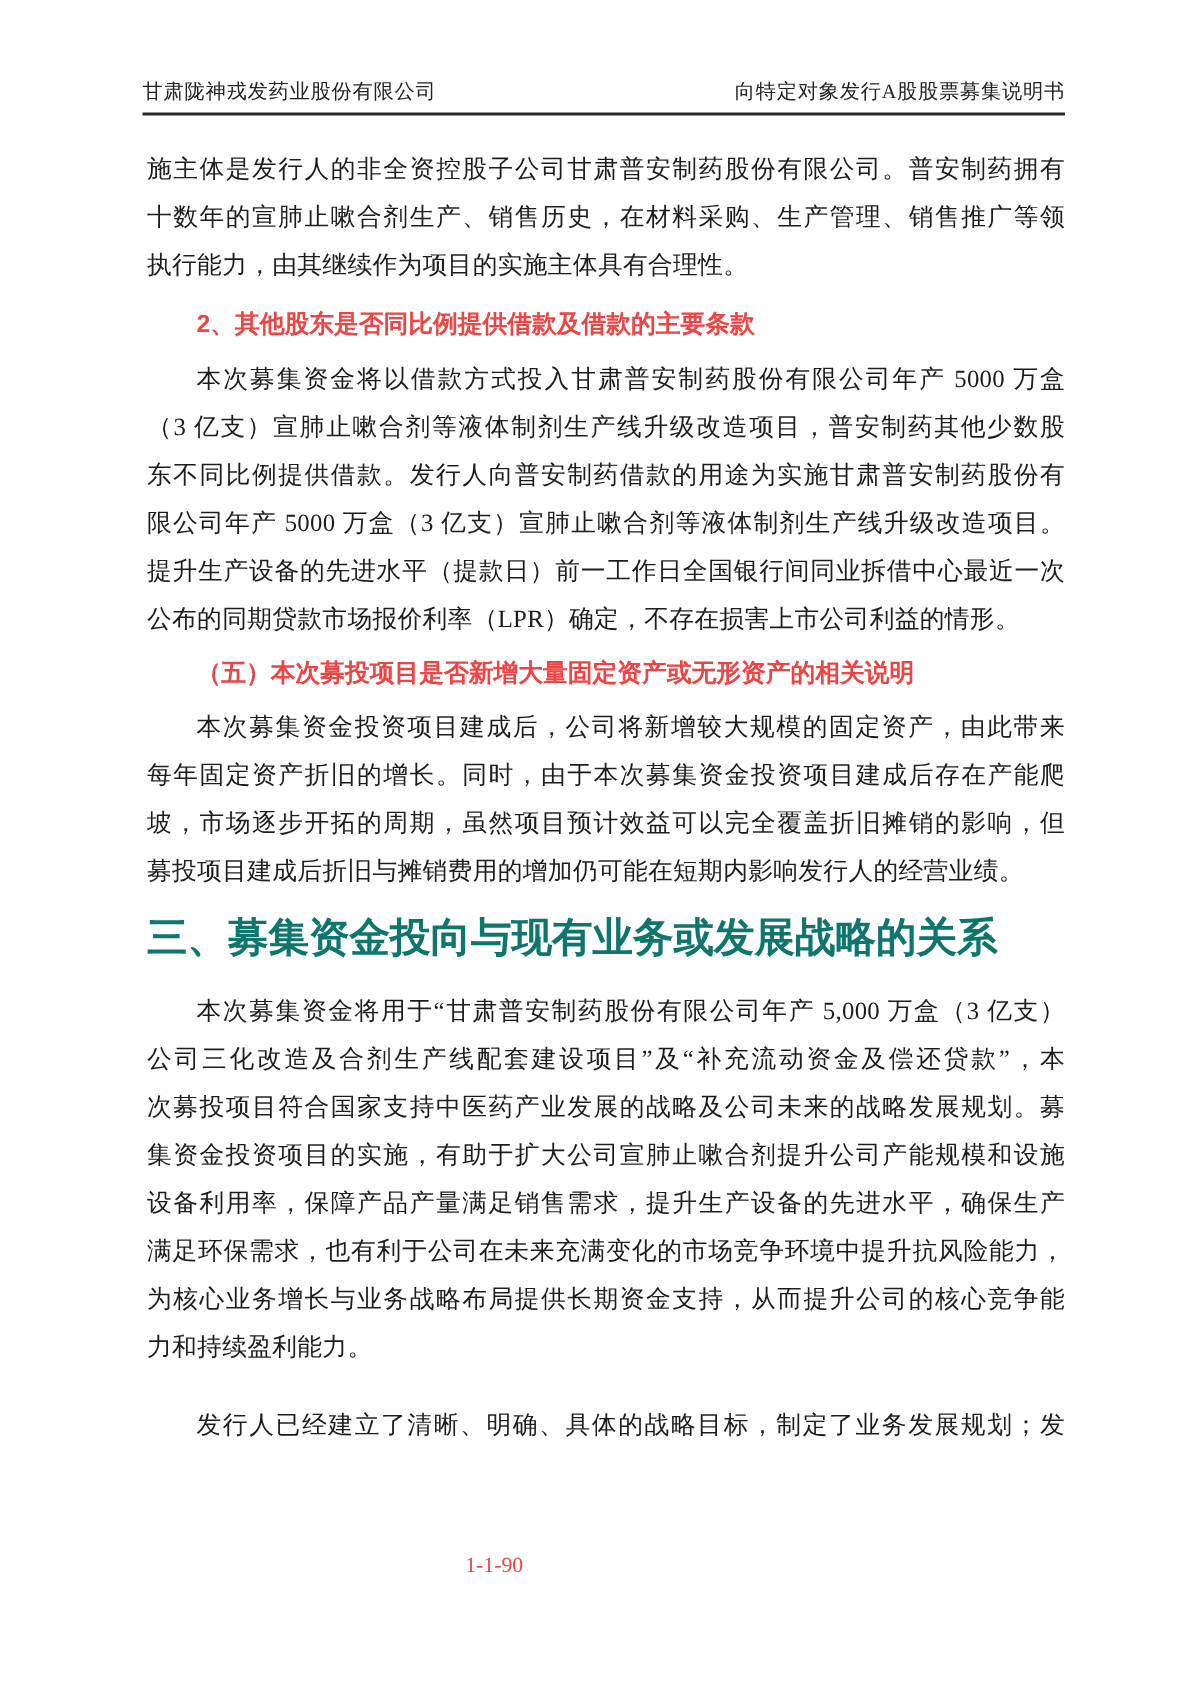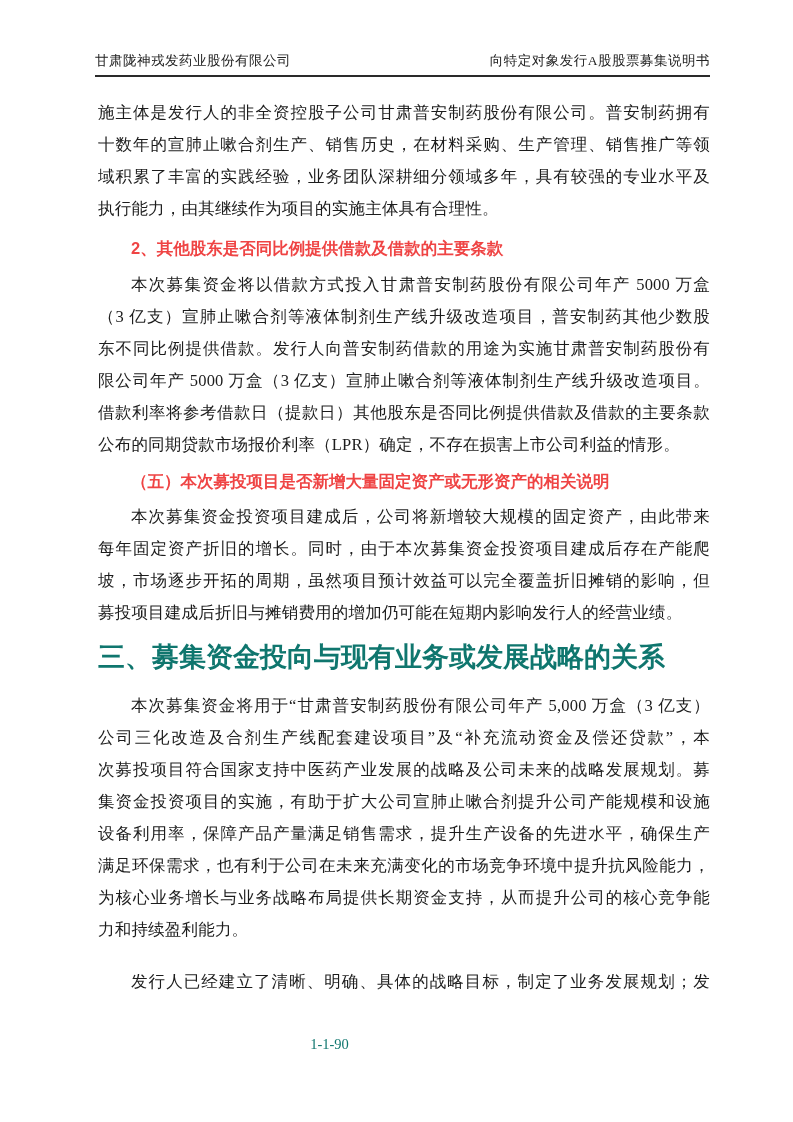--- a/index.html
+++ b/index.html
@@ -95,51 +95,50 @@
   .mt13 { margin-top: 13px; }
   .mt6  { margin-top: 20px; }
   
   .ftr {
     position: absolute;
     top: 1036px;
     left: 0;
     width: 659px;
     text-align: center;
     font-size: 14.5px;
-    color: #0f766e;
+    color: #ef4444;
   }
 </style>
 </head>
 <body>
 
 <div class="page">
 
   <header class="hdr">
     <span>甘肃陇神戎发药业股份有限公司</span>
     <span>向特定对象发行A股股票募集说明书</span>
   </header>
   <div class="hdr-rule"></div>
 
   <main class="content">
 
     <p class="para">
       <span class="ln">施主体是发行人的非全资控股子公司甘肃普安制药股份有限公司。普安制药拥有</span>
       <span class="ln">十数年的宣肺止嗽合剂生产、销售历史，在材料采购、生产管理、销售推广等领</span>
-      <span class="ln">域积累了丰富的实践经验，业务团队深耕细分领域多年，具有较强的专业水平及</span>
       <span class="ln end">执行能力，由其继续作为项目的实施主体具有合理性。</span>
     </p>
 
     <h3 class="h3 mt">2、其他股东是否同比例提供借款及借款的主要条款</h3>
 
     <p class="para mt5">
       <span class="ln first">本次募集资金将以借款方式投入甘肃普安制药股份有限公司年产 5000 万盒</span>
       <span class="ln">（3 亿支）宣肺止嗽合剂等液体制剂生产线升级改造项目，普安制药其他少数股</span>
       <span class="ln">东不同比例提供借款。发行人向普安制药借款的用途为实施甘肃普安制药股份有</span>
       <span class="ln">限公司年产 5000 万盒（3 亿支）宣肺止嗽合剂等液体制剂生产线升级改造项目。</span>
-      <span class="ln">借款利率将参考借款日（提款日）其他股东是否同比例提供借款及借款的主要条款</span>
+      <span class="ln">提升生产设备的先进水平（提款日）前一工作日全国银行间同业拆借中心最近一次</span>
       <span class="ln end">公布的同期贷款市场报价利率（LPR）确定，不存在损害上市公司利益的情形。</span>
     </p>
 
     <h3 class="h3 mt2">（五）本次募投项目是否新增大量固定资产或无形资产的相关说明</h3>
 
     <p class="para mt4">
       <span class="ln first">本次募集资金投资项目建成后，公司将新增较大规模的固定资产，由此带来</span>
       <span class="ln">每年固定资产折旧的增长。同时，由于本次募集资金投资项目建成后存在产能爬</span>
       <span class="ln">坡，市场逐步开拓的周期，虽然项目预计效益可以完全覆盖折旧摊销的影响，但</span>
       <span class="ln end">募投项目建成后折旧与摊销费用的增加仍可能在短期内影响发行人的经营业绩。</span>

